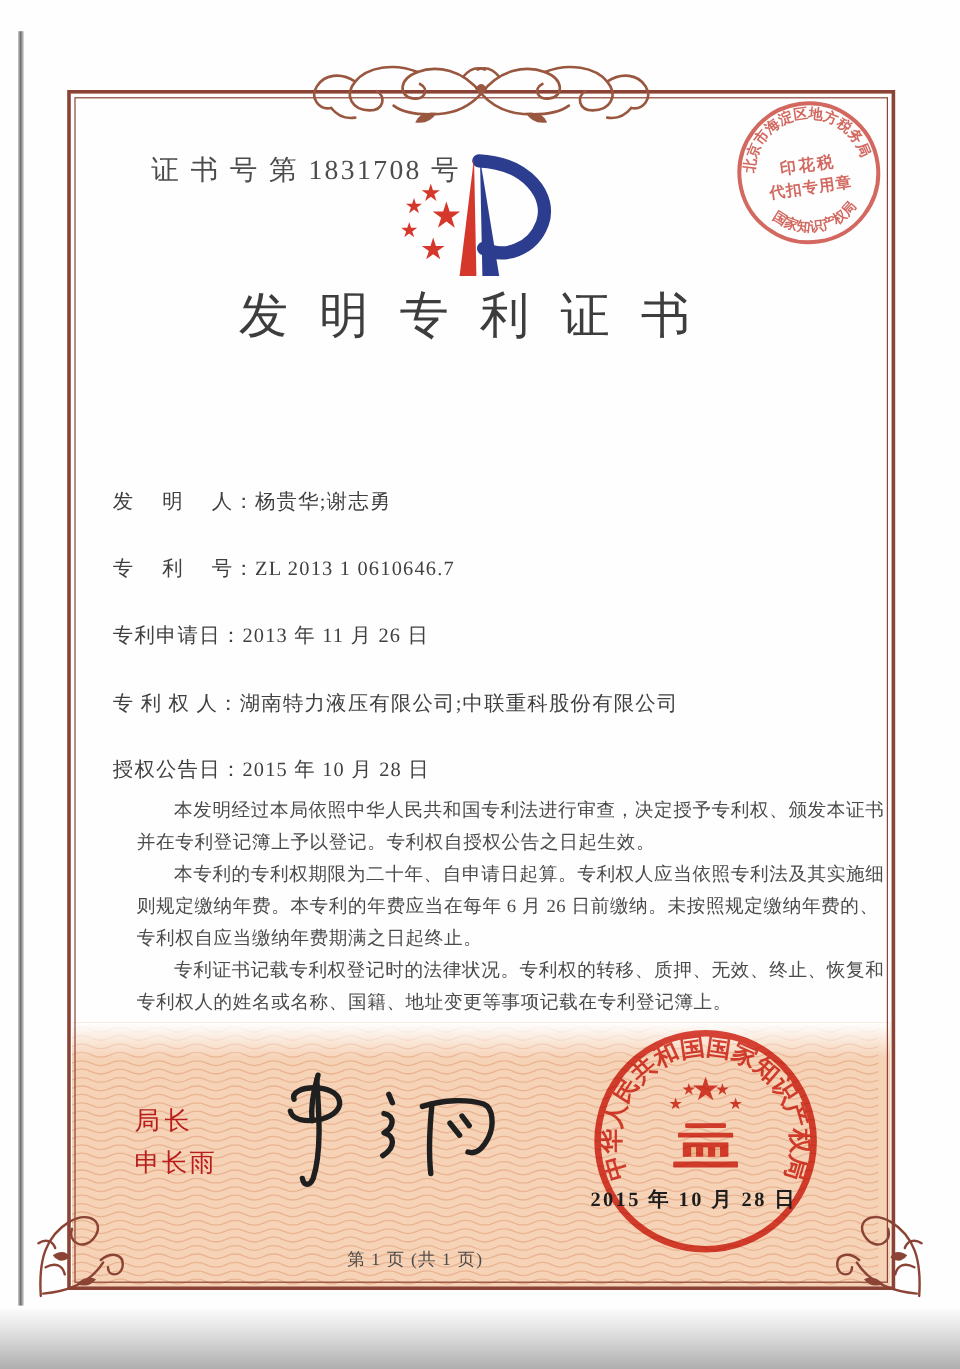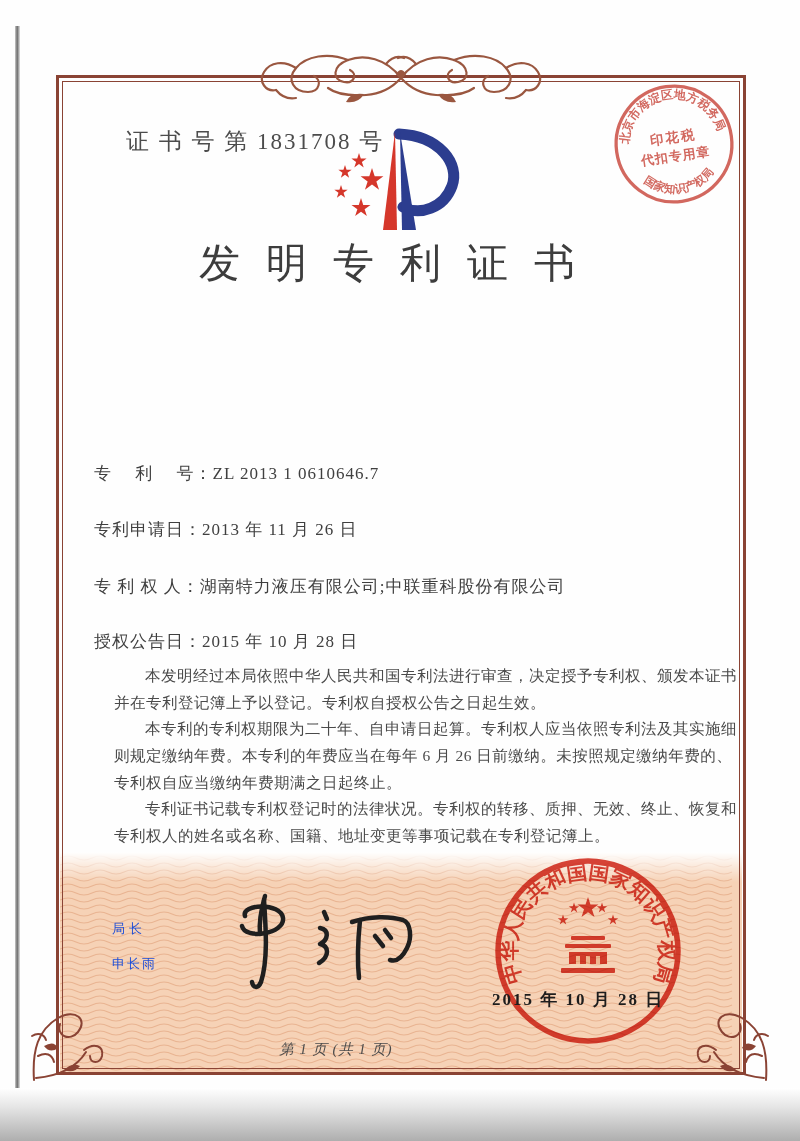--- a/index.html
+++ b/index.html
@@ -32,33 +32,33 @@
   .title{position:absolute;left:0;top:236px;width:800px;text-align:center;
     font-size:41px;color:#3d3d3d;letter-spacing:26px;box-sizing:border-box;font-weight:500;}
 
   .field{position:absolute;left:94px;font-size:17px;color:#3f3f3f;letter-spacing:1px;white-space:nowrap;}
   .f0{top:350px;} .f1{top:406px;} .f2{top:462px;} .f3{top:518px;text-align:center;} .f4{top:575px;} .f5{top:630px;}
 
   .paras{position:absolute;left:94px;top:663px;width:630px;font-size:15.5px;
     line-height:1.72;color:#4a4a4a;margin-left:20px;}
   .paras p{margin:0;text-indent:2em;letter-spacing:0.5px;}
 
-  .director{position:absolute;left:112px;font-size:13px;color:#1d4ed8;letter-spacing:4px;}
+  .director{position:absolute;left:112px;font-size:21px;color:#b91c1c;letter-spacing:4px;}
   .d1{top:920px;} .d2{top:955px;letter-spacing:2px;}
 
   .signature{position:absolute;left:225px;top:890px;}
 
   .seal{position:absolute;left:493px;top:856px;mix-blend-mode:multiply;}
   .seal-date{position:absolute;left:492px;top:988px;font-size:17px;color:#1d1d1d;
     letter-spacing:2px;font-weight:bold;}
 
   .tax-stamp{position:absolute;left:612px;top:82px;transform:rotate(-8deg);mix-blend-mode:multiply;}
 
-  .footer{position:absolute;left:0;top:1040px;width:672px;text-align:center;
-    font-size:14.5px;color:#4a4a4a;letter-spacing:1px;font-style:italic;}
+  .footer{position:absolute;left:10px;top:1040px;width:672px;text-align:center;
+    font-size:14.5px;color:#4a4a4a;letter-spacing:1px;}
 
   .ornament-top{position:absolute;left:236px;top:48px;}
   .flourish{position:absolute;top:986px;}
   .fl-left{left:24px;} .fl-right{left:684px;transform:scaleX(-1);}
 </style>
 </head>
 <body>
 
 <div class="scan">
 
@@ -181,20 +181,21 @@
     </text>
     <text font-size="11" fill="#c9473c" font-weight="bold">
       <textPath href="#taxbot" startOffset="50%" text-anchor="middle">国家知识产权局</textPath>
     </text>
     <text x="60" y="58" font-size="13" fill="#c9473c" text-anchor="middle" font-weight="bold" letter-spacing="2">印花税</text>
     <text x="60" y="76" font-size="12.5" fill="#c9473c" text-anchor="middle" font-weight="bold" letter-spacing="1">代扣专用章</text>
   </svg>
 
   <div class="title">发明专利证书</div>
 
+  <div class="field f1"><span>发　 明　 人：</span><span>杨贵华;谢志勇</span></div>
   <div class="field f2"><span>专　 利　 号：</span><span>ZL 2013 1 0610646.7</span></div>
   <div class="field f3"><span>专利申请日：</span><span>2013 年 11 月 26 日</span></div>
   <div class="field f4"><span>专 利 权 人：</span><span>湖南特力液压有限公司;中联重科股份有限公司</span></div>
   <div class="field f5"><span>授权公告日：</span><span>2015 年 10 月 28 日</span></div>
 
   <div class="paras">
     <p>本发明经过本局依照中华人民共和国专利法进行审查，决定授予专利权、颁发本证书并在专利登记簿上予以登记。专利权自授权公告之日起生效。</p>
     <p>本专利的专利权期限为二十年、自申请日起算。专利权人应当依照专利法及其实施细则规定缴纳年费。本专利的年费应当在每年 6 月 26 日前缴纳。未按照规定缴纳年费的、专利权自应当缴纳年费期满之日起终止。</p>
     <p>专利证书记载专利权登记时的法律状况。专利权的转移、质押、无效、终止、恢复和专利权人的姓名或名称、国籍、地址变更等事项记载在专利登记簿上。</p>
   </div>

